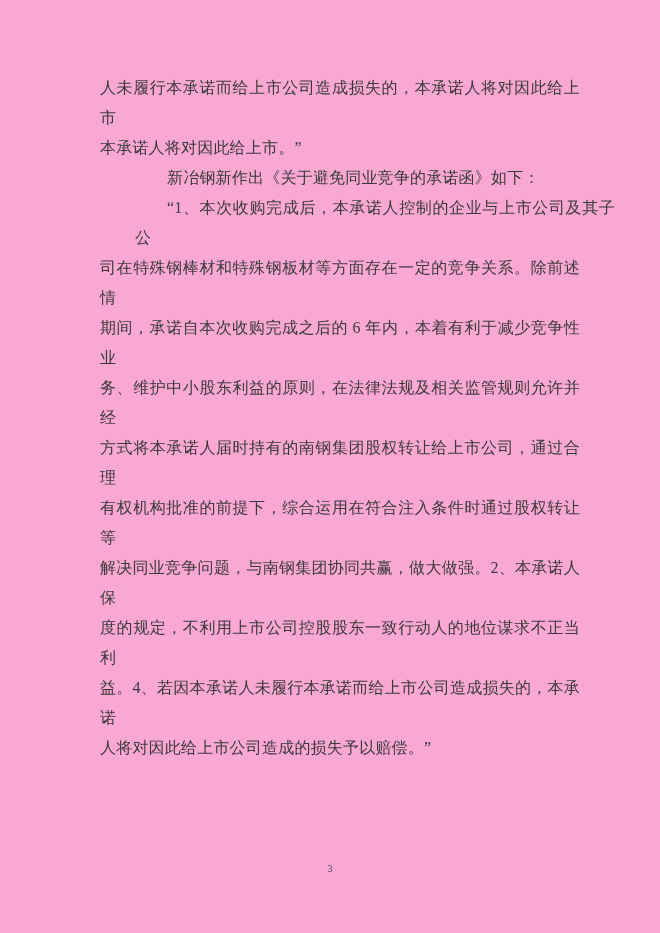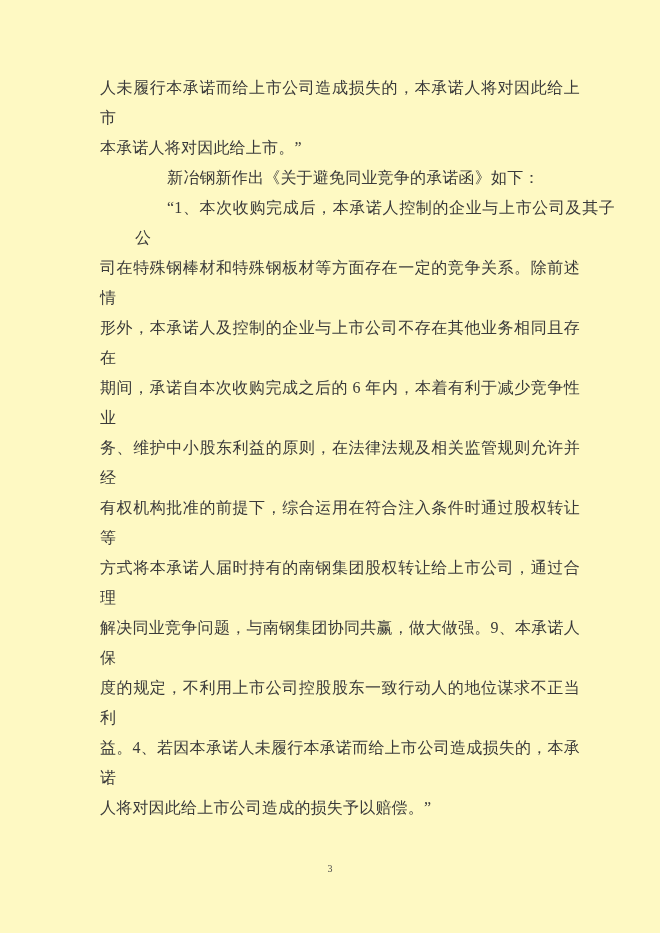--- a/index.html
+++ b/index.html
@@ -4,21 +4,21 @@
 <style>
   html, body {
     margin: 0;
     padding: 0;
     background: #ffffff;
   }
   .page {
     position: relative;
     width: 660px;
     height: 933px;
-    background: #fef9c3;
+    background: #f9a8d4;
     overflow: hidden;
     font-family: "Liberation Serif", "DejaVu Serif", serif;
   }
   .doc-body {
     position: absolute;
     top: 73px;
     left: 100px;
     width: 480px;
     color: #3a3a3a;
     font-size: 16px;
@@ -53,25 +53,24 @@
       <div class="block body">
         <div class="line first">人未履行本承诺而给上市公司造成损失的，本承诺人将对因此给上市</div>
         <div class="line last">本承诺人将对因此给上市。”</div>
       </div>
       <div class="block body indent-first">
         <div class="line first last">新冶钢新作出《关于避免同业竞争的承诺函》如下：</div>
       </div>
       <div class="block body indent-first">
         <div class="line first">“1、本次收购完成后，本承诺人控制的企业与上市公司及其子公</div>
         <div class="line">司在特殊钢棒材和特殊钢板材等方面存在一定的竞争关系。除前述情</div>
-        <div class="line">形外，本承诺人及控制的企业与上市公司不存在其他业务相同且存在</div>
         <div class="line">期间，承诺自本次收购完成之后的 6 年内，本着有利于减少竞争性业</div>
         <div class="line">务、维护中小股东利益的原则，在法律法规及相关监管规则允许并经</div>
+        <div class="line">方式将本承诺人届时持有的南钢集团股权转让给上市公司，通过合理</div>
         <div class="line">有权机构批准的前提下，综合运用在符合注入条件时通过股权转让等</div>
-        <div class="line">方式将本承诺人届时持有的南钢集团股权转让给上市公司，通过合理</div>
-        <div class="line">解决同业竞争问题，与南钢集团协同共赢，做大做强。9、本承诺人保</div>
+        <div class="line">解决同业竞争问题，与南钢集团协同共赢，做大做强。2、本承诺人保</div>
         <div class="line">度的规定，不利用上市公司控股股东一致行动人的地位谋求不正当利</div>
         <div class="line">益。4、若因本承诺人未履行本承诺而给上市公司造成损失的，本承诺</div>
         <div class="line last">人将对因此给上市公司造成的损失予以赔偿。”</div>
       </div>
     </div>
   <div class="page-number">3</div>
 </div>
 
 </body></html>

